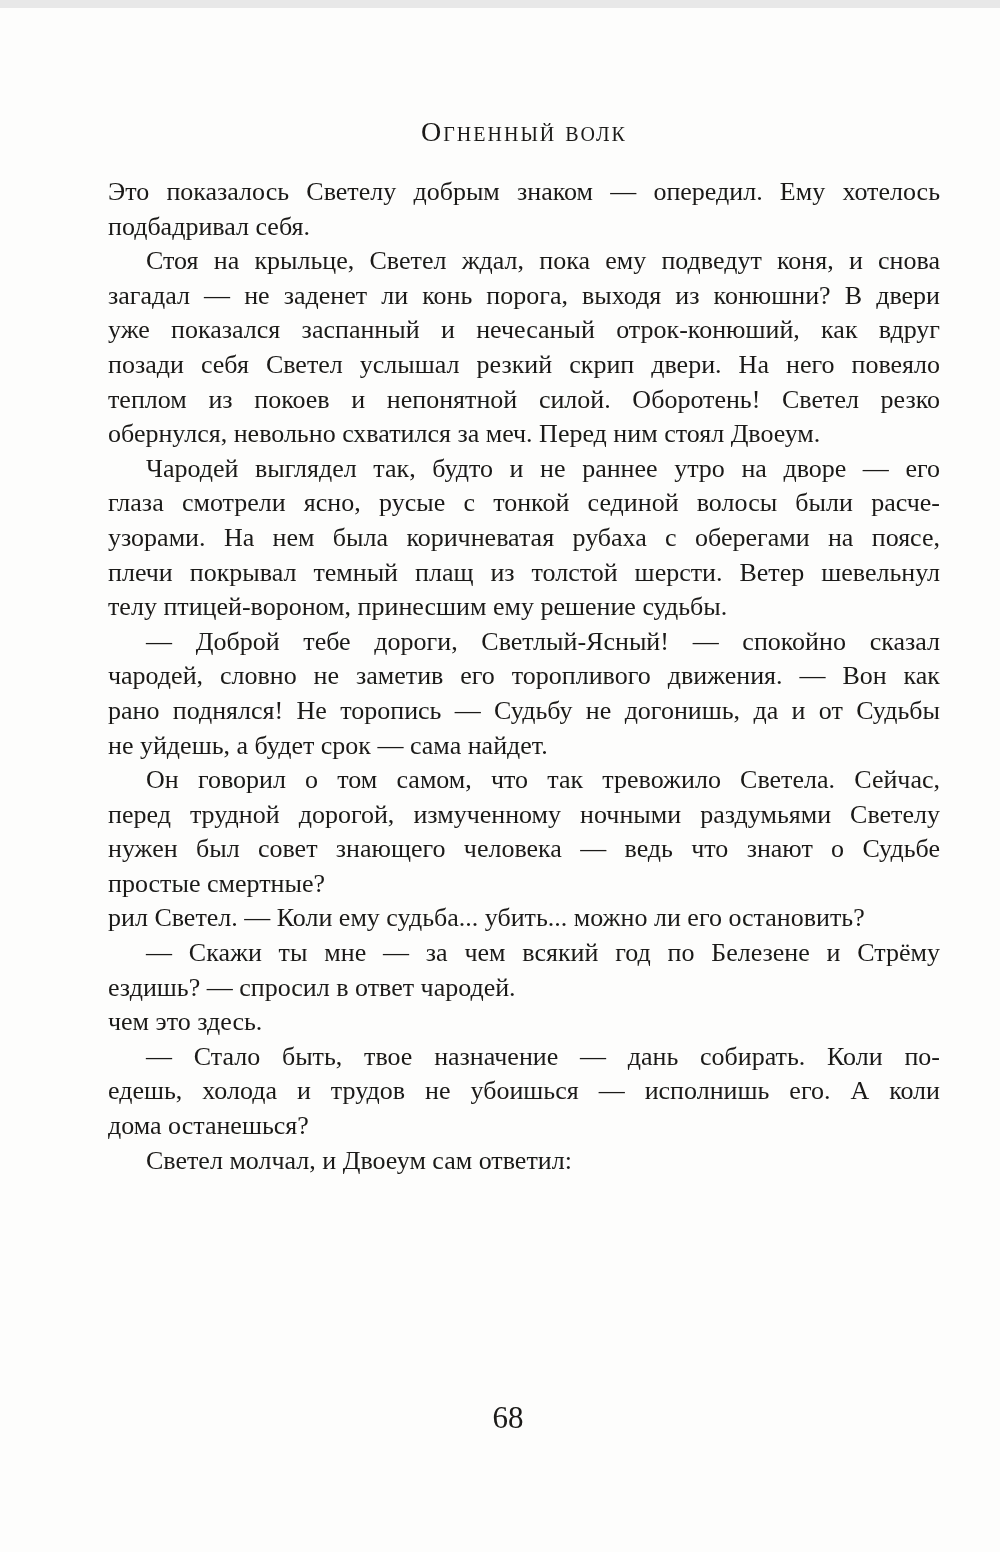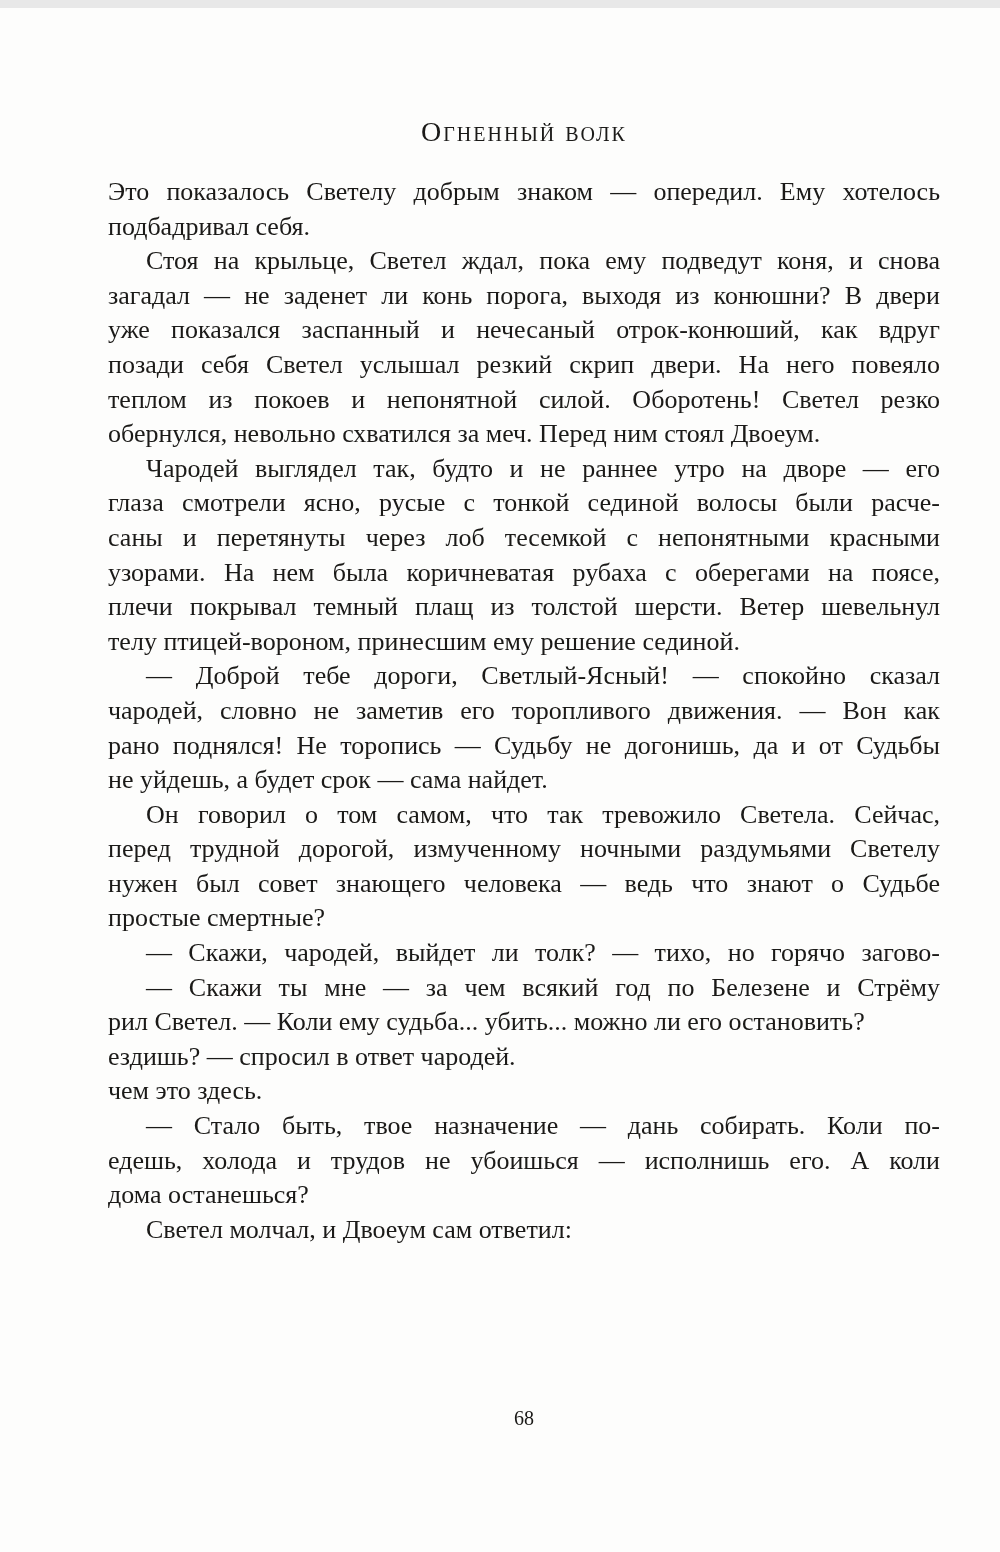--- a/index.html
+++ b/index.html
@@ -46,24 +46,24 @@
   }
   .line.indent {
     text-indent: 38px;
   }
   .line.last {
     text-align-last: left;
   }
   .page-number {
     position: absolute;
     top: 1390px;
-    left: 108px;
+    left: 92px;
     width: 832px;
     text-align: center;
-    font-size: 20px;
+    font-size: 31px;
     line-height: 40px;
   }
 </style>
 </head>
 <body>
 
 <div class="page">
 
   <div class="running-header">Огненный волк</div>
 
@@ -71,35 +71,33 @@
       <div class="line">Это показалось Светелу добрым знаком — опередил. Ему хотелось</div>
       <div class="line last">подбадривал себя.</div>
       <div class="line indent">Стоя на крыльце, Светел ждал, пока ему подведут коня, и снова</div>
       <div class="line">загадал — не заденет ли конь порога, выходя из конюшни? В двери</div>
       <div class="line">уже показался заспанный и нечесаный отрок-конюший, как вдруг</div>
       <div class="line">позади себя Светел услышал резкий скрип двери. На него повеяло</div>
       <div class="line">теплом из покоев и непонятной силой. Оборотень! Светел резко</div>
       <div class="line last">обернулся, невольно схватился за меч. Перед ним стоял Двоеум.</div>
       <div class="line indent">Чародей выглядел так, будто и не раннее утро на дворе — его</div>
       <div class="line">глаза смотрели ясно, русые с тонкой сединой волосы были расче-</div>
-      <div class="line">саны и перетянуты через лоб тесемкой с непонятными красными</div>
       <div class="line">узорами. На нем была коричневатая рубаха с оберегами на поясе,</div>
       <div class="line">плечи покрывал темный плащ из толстой шерсти. Ветер шевельнул</div>
-      <div class="line last">телу птицей-вороном, принесшим ему решение сединой.</div>
+      <div class="line last">телу птицей-вороном, принесшим ему решение судьбы.</div>
       <div class="line indent">— Доброй тебе дороги, Светлый-Ясный! — спокойно сказал</div>
       <div class="line">чародей, словно не заметив его торопливого движения. — Вон как</div>
       <div class="line">рано поднялся! Не торопись — Судьбу не догонишь, да и от Судьбы</div>
       <div class="line last">не уйдешь, а будет срок — сама найдет.</div>
       <div class="line indent">Он говорил о том самом, что так тревожило Светела. Сейчас,</div>
       <div class="line">перед трудной дорогой, измученному ночными раздумьями Светелу</div>
       <div class="line">нужен был совет знающего человека — ведь что знают о Судьбе</div>
       <div class="line last">простые смертные?</div>
-      <div class="line indent">— Скажи, чародей, выйдет ли толк? — тихо, но горячо загово-</div>
+      <div class="line last">рил Светел. — Коли ему судьба... убить... можно ли его остановить?</div>
       <div class="line indent">— Скажи ты мне — за чем всякий год по Белезене и Стрёму</div>
-      <div class="line last">рил Светел. — Коли ему судьба... убить... можно ли его остановить?</div>
       <div class="line last">ездишь? — спросил в ответ чародей.</div>
       <div class="line last">чем это здесь.</div>
       <div class="line indent">— Стало быть, твое назначение — дань собирать. Коли по-</div>
       <div class="line">едешь, холода и трудов не убоишься — исполнишь его. А коли</div>
       <div class="line last">дома останешься?</div>
       <div class="line indent last">Светел молчал, и Двоеум сам ответил:</div>
     </div>
 
   <div class="page-number">68</div>
 

